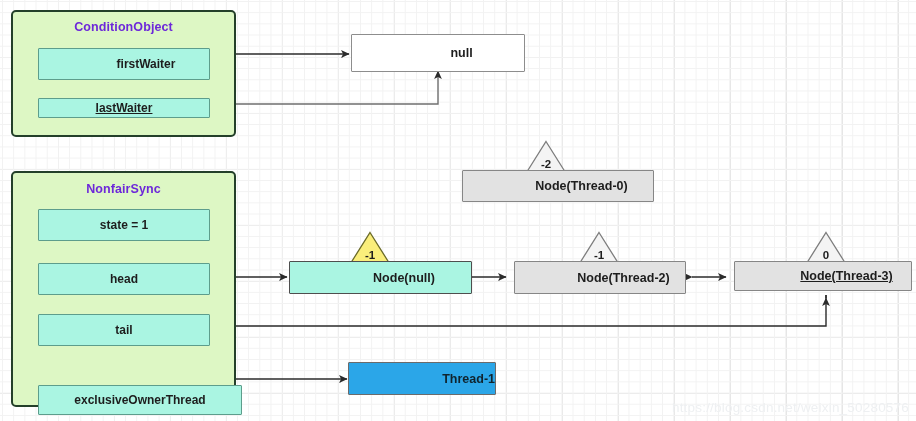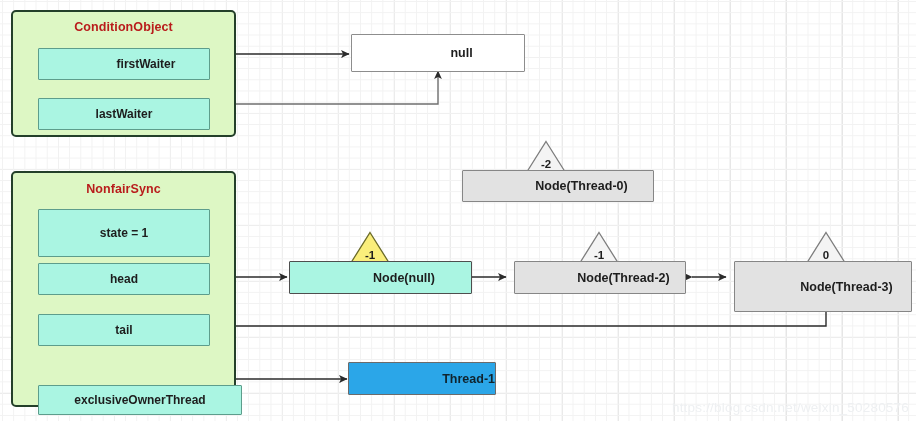--- a/index.html
+++ b/index.html
@@ -29,21 +29,21 @@
     border-radius: 5px;
     box-sizing: border-box;
   }
   .grp-title {
     position: absolute;
     left: 0;
     right: 0;
     text-align: center;
     font-size: 12.5px;
     font-weight: bold;
-    color: #b91c1c;
+    color: #6d28d9;
     letter-spacing: 0.1px;
   }
   .field {
     position: absolute;
     background: #aaf5e2;
     border: 1.3px solid #5d9d8c;
     box-sizing: border-box;
     display: flex;
     align-items: center;
     justify-content: center;
@@ -166,28 +166,28 @@
     <g>
       <path d="M210,379 L347,379" fill="none" stroke="#2b2b2b" stroke-width="1.4" marker-end="url(#ah)"></path>
     </g>
   </svg>
 
   <div class="grp" style="left:11px; top:10px; width:225px; height:127px;">
     <div class="grp-title" style="top:8px;">ConditionObject</div>
     <div class="field" style="left:25px; top:36px; width:172px; height:32px;padding-left:44px;">
       <span>firstWaiter</span>
     </div>
-    <div class="field" style="left:25px; top:86px; width:172px; height:32px;">
+    <div class="field" style="left:25px; top:86px; width:172px; height:20px;text-decoration:underline;">
       <span>lastWaiter</span>
     </div>
   </div>
 
   <div class="grp" style="left:11px; top:171px; width:225px; height:236px;">
     <div class="grp-title" style="top:9px;">NonfairSync</div>
-    <div class="field" style="left:25px; top:36px; width:172px; height:48px;justify-content:center;">
+    <div class="field" style="left:25px; top:36px; width:172px; height:32px;justify-content:center;">
       <span>state = 1</span>
     </div>
     <div class="field" style="left:25px; top:90px; width:172px; height:32px;">
       <span>head</span>
     </div>
     <div class="field" style="left:25px; top:141px; width:172px; height:32px;text-align:center;">
       <span>tail</span>
     </div>
     <div class="field" style="left:25px; top:176px; width:204px; height:30px;margin-top:36px;">
       <span>exclusiveOwnerThread</span>
@@ -227,21 +227,21 @@
   <div class="nodebox nb-gray" style="left:514px; top:261px; width:172px; height:33px;">
     <span>Node(Thread-2)</span>
   </div>
 
   <div class="badge" style="left:805px; top:231px;">
     <svg width="42" height="34" viewBox="0 0 42 34" xmlns="http://www.w3.org/2000/svg">
       <polygon points="21,1.5 40.5,32.5 1.5,32.5" fill="#f4f4f4" stroke="#7d7d7d" stroke-width="1.3"></polygon>
     </svg>
     <span>0</span>
   </div>
-  <div class="nodebox nb-gray" style="left:734px; top:261px; width:178px; height:51px;">
+  <div class="nodebox nb-gray" style="left:734px; top:261px; width:178px; height:30px;text-decoration:underline;">
     <span>Node(Thread-3)</span>
   </div>
 
   <div class="nodebox nb-blue" style="left:348px; top:362px; width:148px; height:33px;justify-content:flex-end;">
     <span>Thread-1</span>
   </div>
 
   <div class="watermark">https://blog.csdn.net/weixin_50280576</div>
 
 </div>

